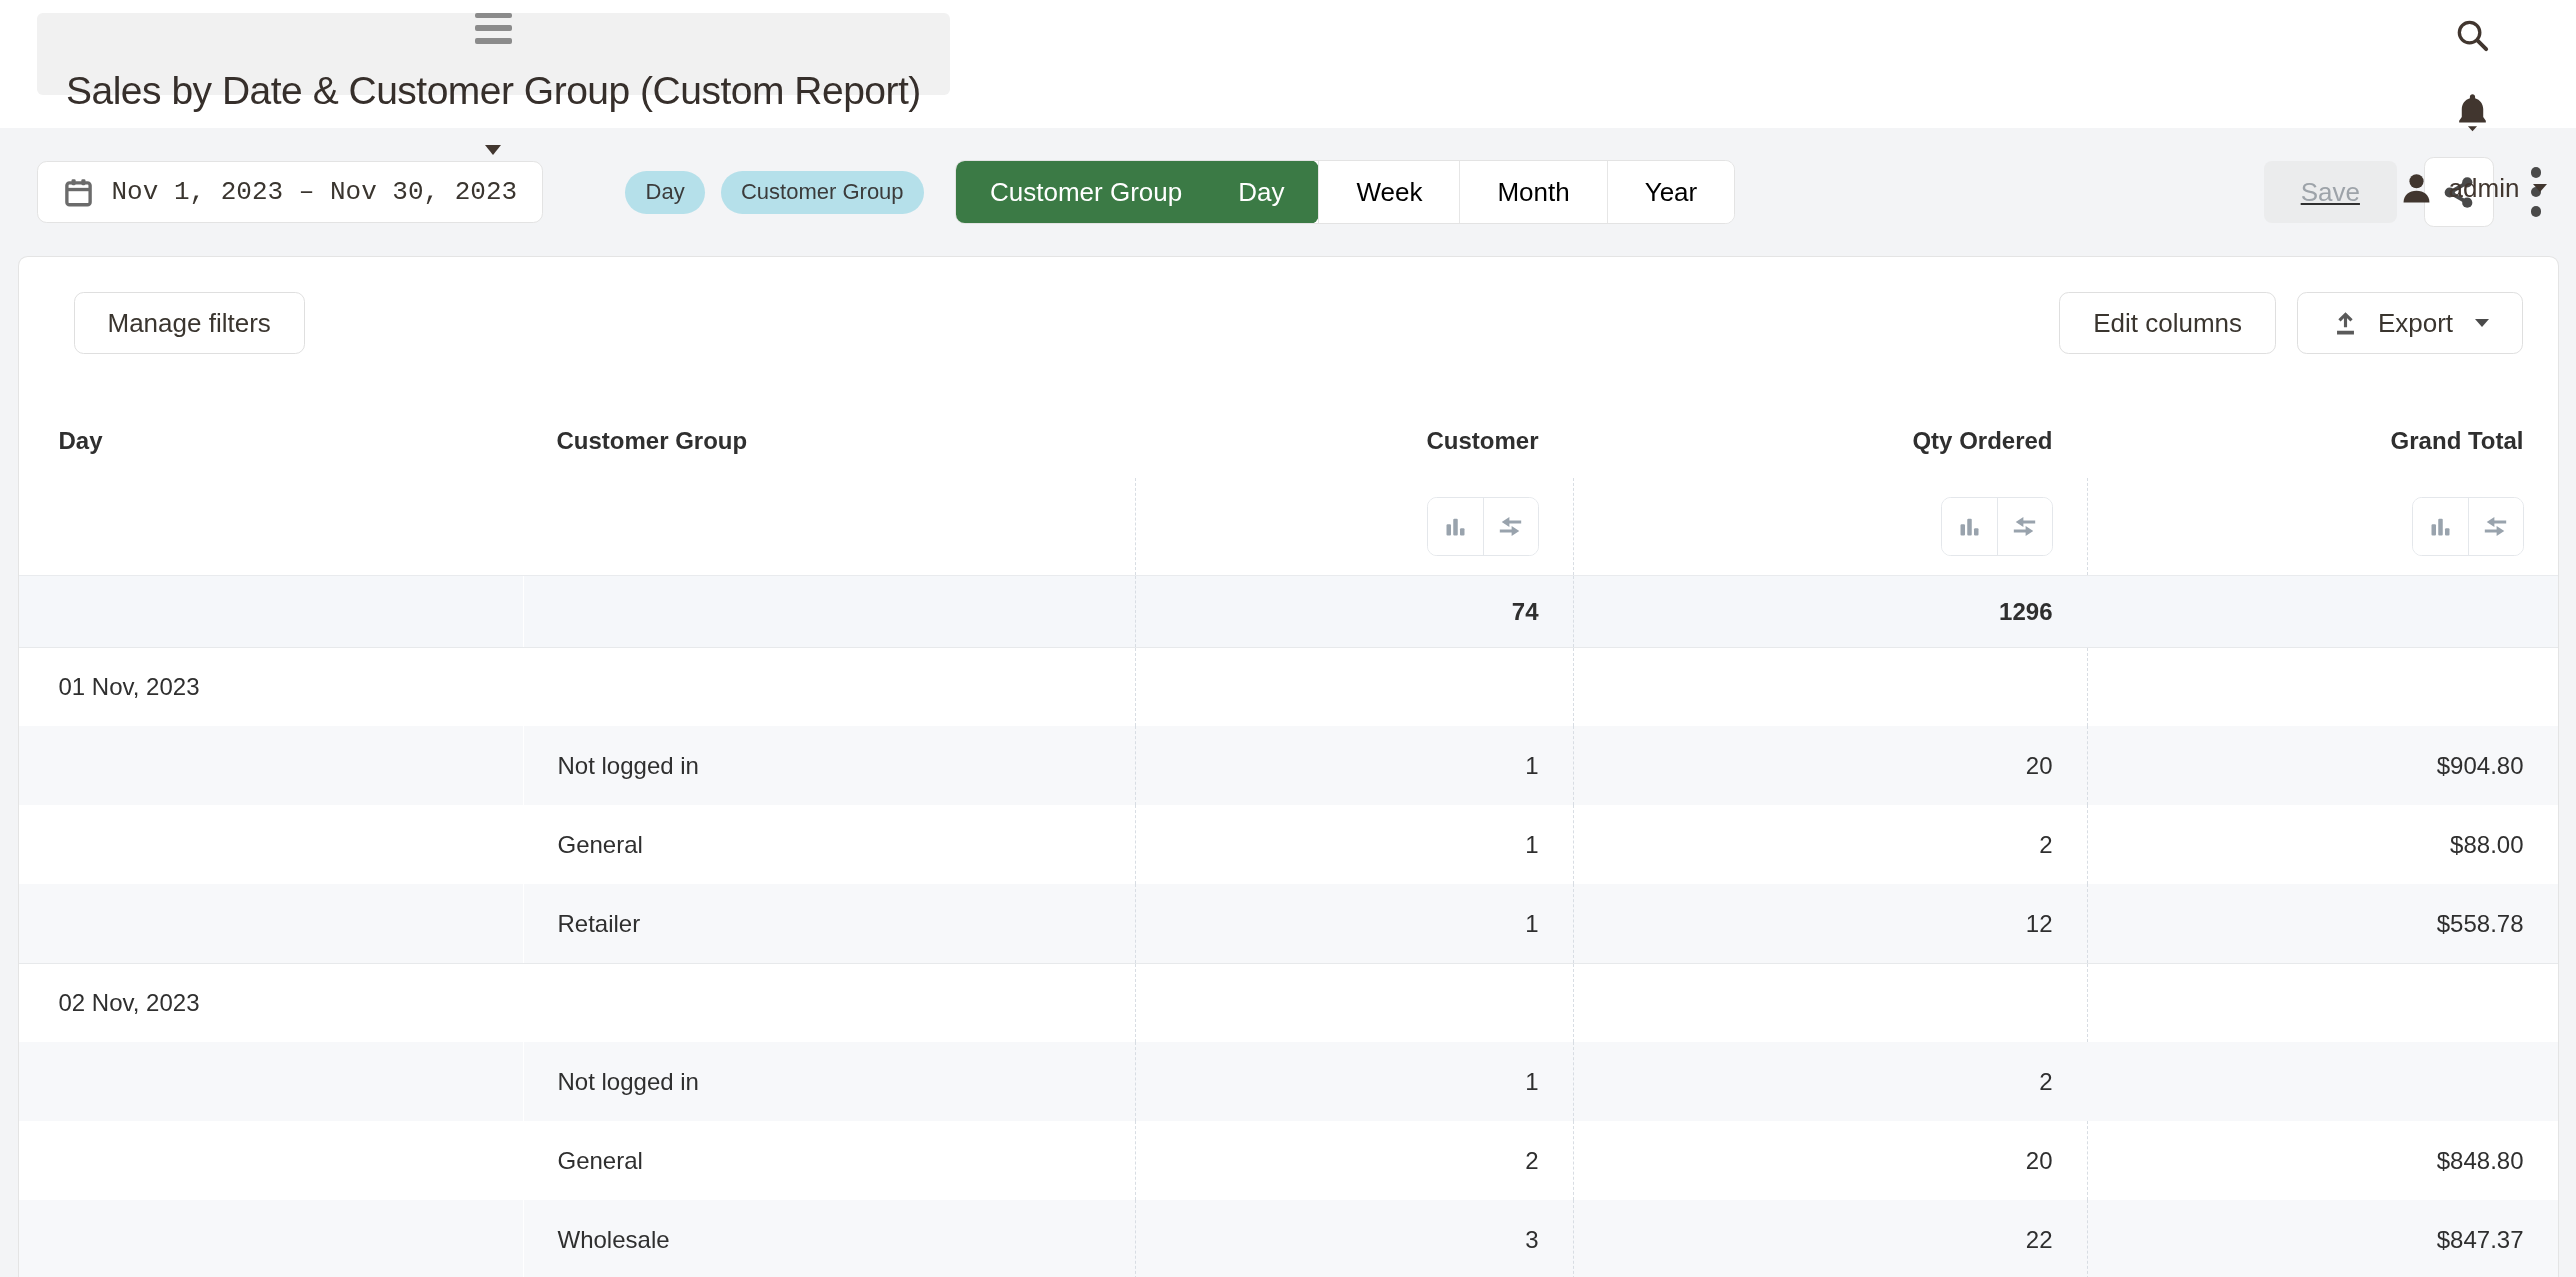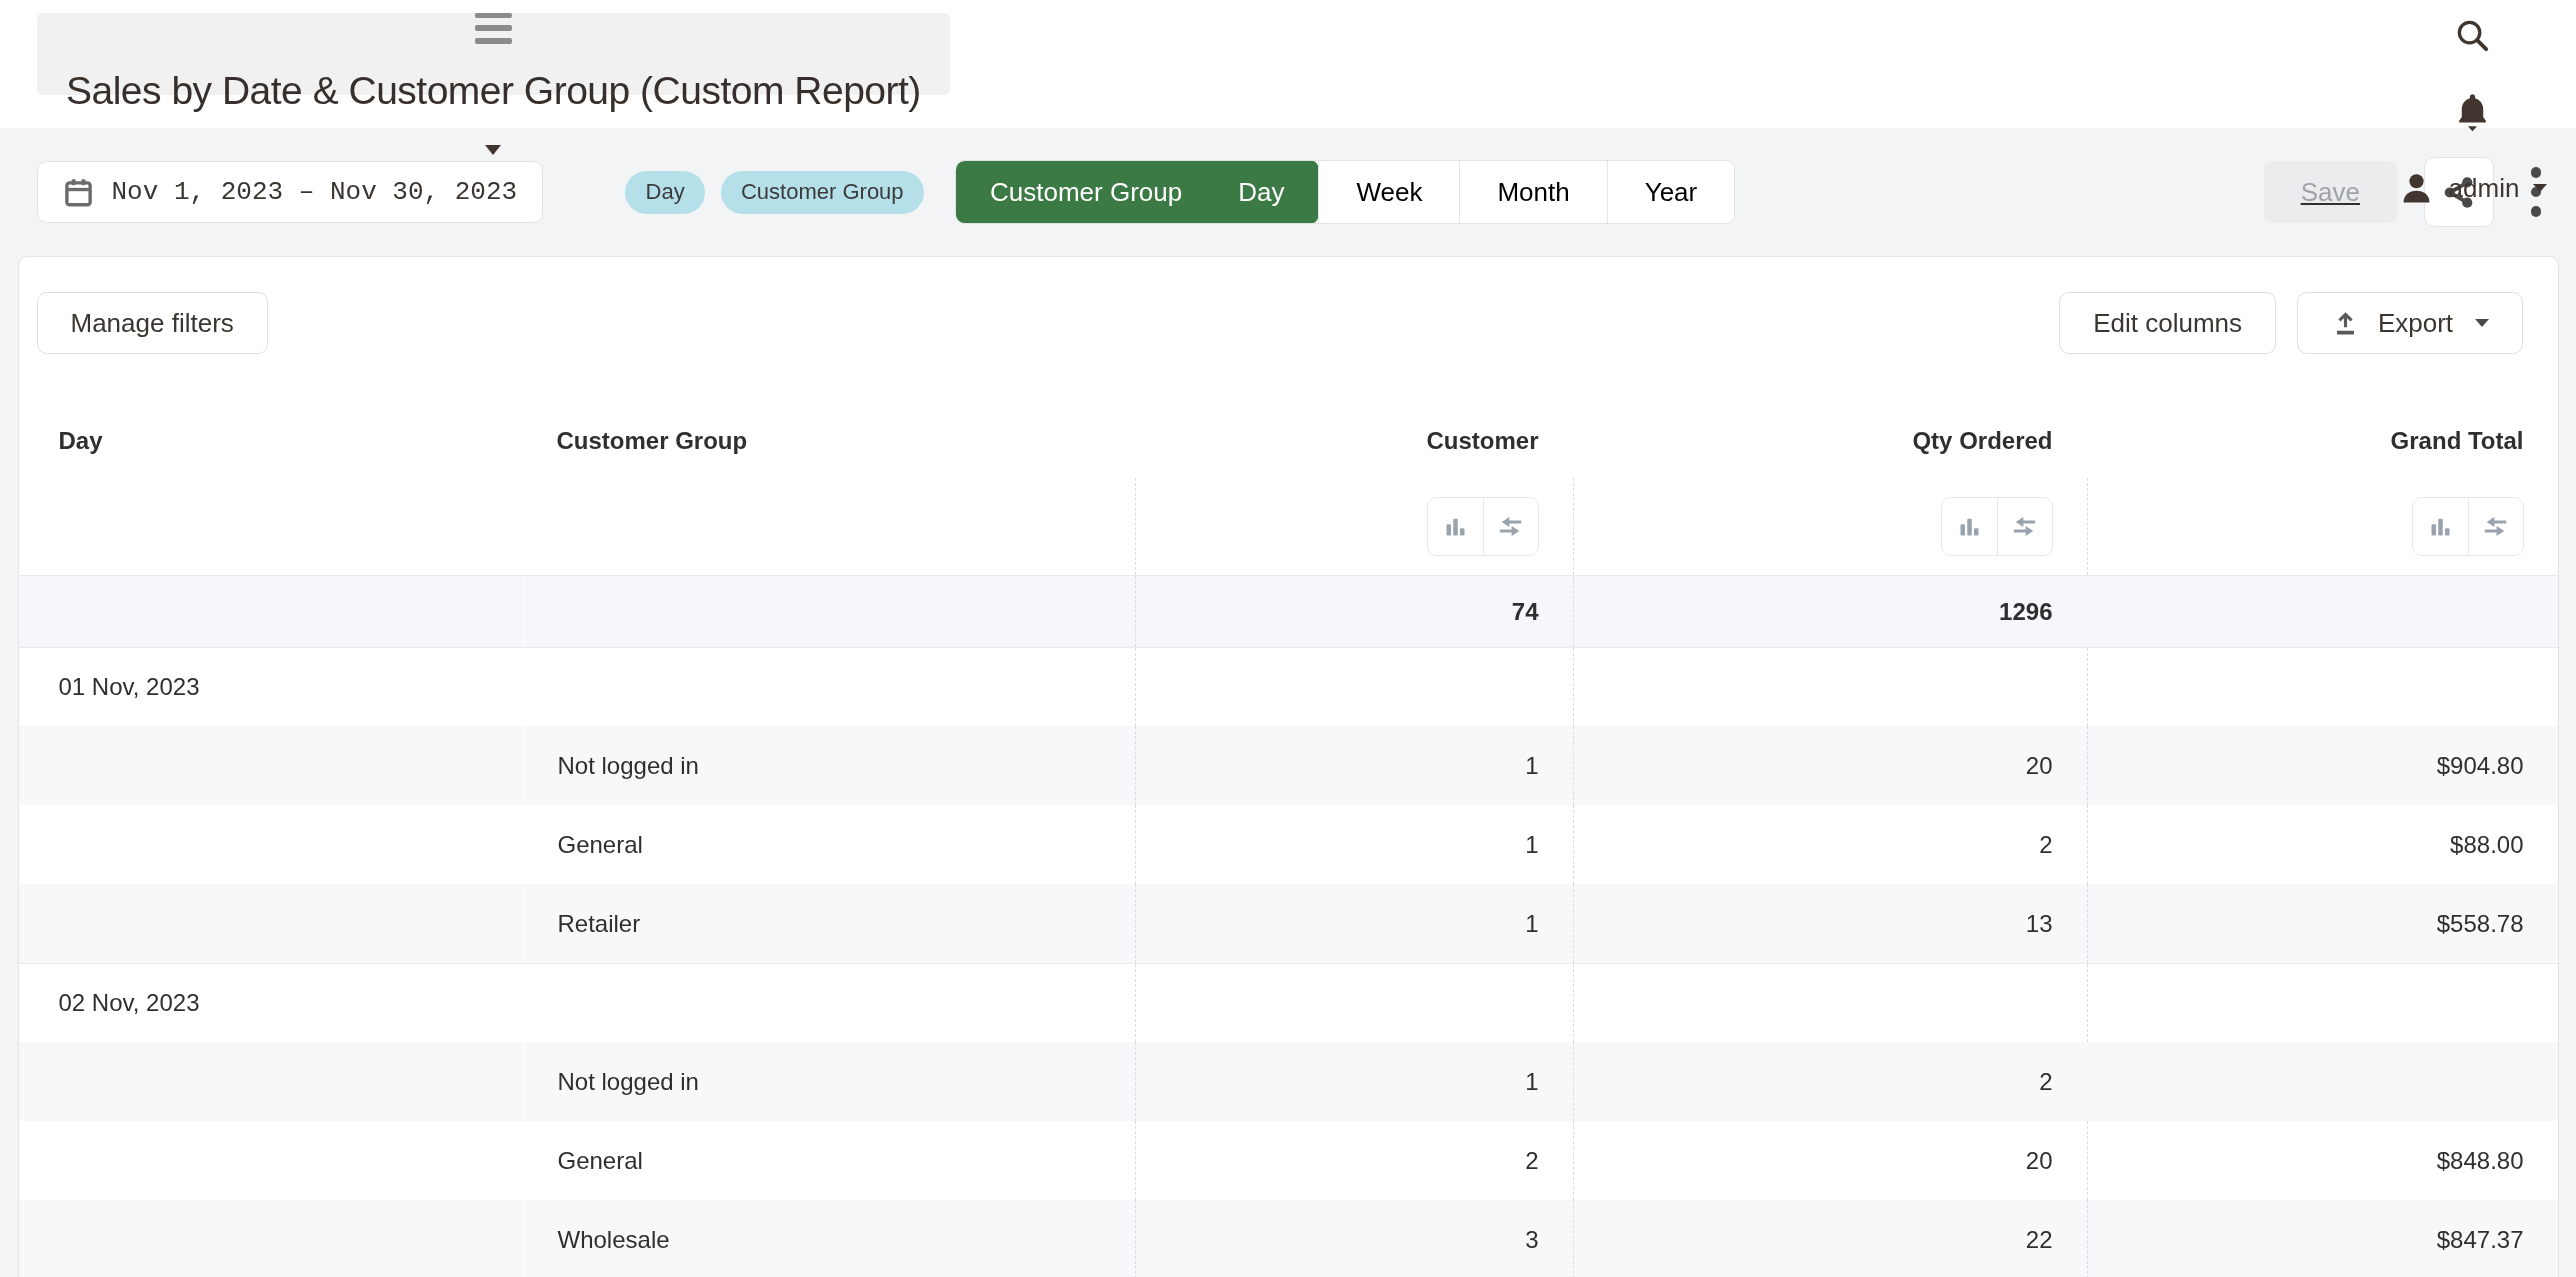--- a/index.html
+++ b/index.html
@@ -65,21 +65,21 @@
   .share-btn { width:70px; height:70px; background:#fff; border:1px solid #e3e3e3; border-radius:9.7px; }
   .kebab { display:flex; flex-direction:column; gap:8.7px; padding:5.8px 9.7px; }
   .kebab i { width:10.7px; height:10.7px; border-radius:50%; background:#4a4a4a; display:block; }
 
   
   .content { flex:1; background:var(--toolbar-bg,#f3f4f6); padding:0 17.5px; overflow:hidden; }
   .card {
     background:#fff; border:1px solid #e4e4e4; border-bottom:none;
     border-radius:9.7px 9.7px 0 0; height:100%; overflow:hidden;
   }
-  .card-toolbar { display:flex; align-items:center; padding:35px 35px 0 18px; }
+  .card-toolbar { display:flex; align-items:center; padding:35px 35px 0 55px; }
   .btn-light {
     height:62px; background:#fff; border:1px solid #dfdfdf; border-radius:9.7px;
     padding:0 33px; font-size:26px; color:#3a352f; display:flex; align-items:center; gap:17.5px;
     cursor:pointer; font-family:inherit; white-space:nowrap;
   }
   .card-toolbar .spacer { flex:1; }
   .card-toolbar .btn-light + .btn-light { margin-left:21.4px; }
   .btn-light .caret-down.small { border-top-color:#4a4a4a; margin-left:3.9px; }
 
   
@@ -308,21 +308,21 @@
             <div class="cell c1"></div>
             <div class="cell c2">General</div>
             <div class="cell c3 num">1</div>
             <div class="cell c4 num">2</div>
             <div class="cell c5 num">$88.00</div>
           </div>
           <div class="row body-row">
             <div class="cell c1"></div>
             <div class="cell c2">Retailer</div>
             <div class="cell c3 num">1</div>
-            <div class="cell c4 num">13</div>
+            <div class="cell c4 num">12</div>
             <div class="cell c5 num">$558.78</div>
           </div>
           <div class="row body-row date-row">
             <div class="cell c1">02 Nov, 2023</div>
             <div class="cell c2"></div>
             <div class="cell c3 num"></div>
             <div class="cell c4 num"></div>
             <div class="cell c5 num"></div>
           </div>
           <div class="row body-row">

